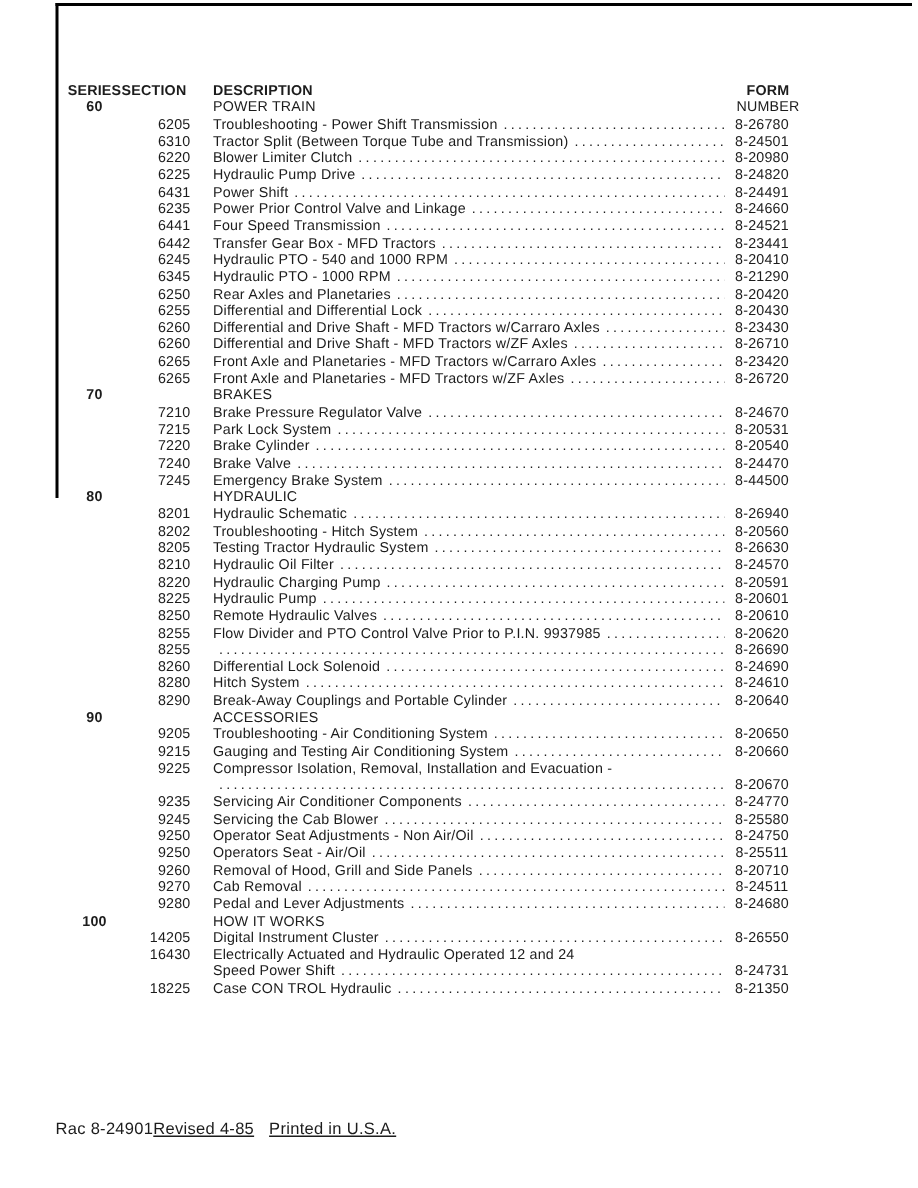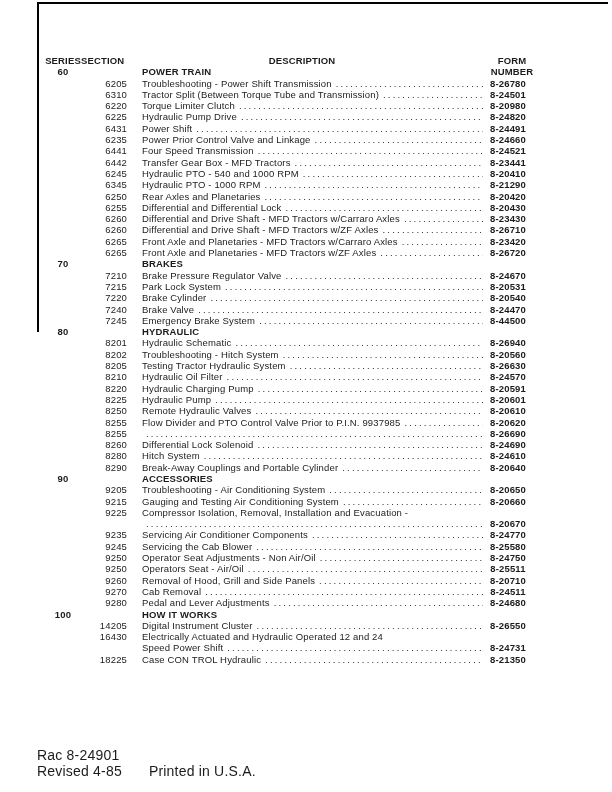--- a/index.html
+++ b/index.html
@@ -10,27 +10,27 @@
   .artifact-top{position:absolute;left:37px;top:2px;width:571px;height:2px;background:#000;}
   .artifact-left{position:absolute;left:37px;top:2px;width:2px;height:330px;background:#000;}
   .content{position:absolute;left:45px;top:55px;width:492px;}
   .row{display:flex;height:11.3px;line-height:11.3px;font-size:9.5px;letter-spacing:0.15px;align-items:baseline;}
   .c-series{width:36px;flex:none;text-align:center;font-weight:bold;white-space:nowrap;}
   .c-section{width:46px;flex:none;text-align:right;white-space:nowrap;}
   .c-desc{flex:1;min-width:0;display:flex;padding-left:15px;}
   .d-text{white-space:nowrap;}
   .leader{flex:1;overflow:hidden;white-space:nowrap;letter-spacing:2.2px;padding-left:4px;margin-right:4px;}
   .c-form{width:50px;flex:none;text-align:center;white-space:nowrap;box-sizing:border-box;}
-  .entry .c-form,.cont .c-form{padding-right:8px;font-weight:bold;}
+  .entry .c-form,.cont .c-form{padding-right:8px;}
   .colhead{font-weight:bold;}
   .colhead .c-section{text-align:left;}
-  .colhead .c-desc{justify-content:center;padding-right:25px;}
-  .group .d-text,.group .c-form{font-weight:bold;}
-  .footer{position:absolute;left:37px;right:74px;top:747px;display:flex;justify-content:flex-start;font-size:14px;letter-spacing:0.2px;flex-direction:column;}
-  .f-right{display:flex;gap:27px;}
+  .colhead .c-desc{padding-right:25px;}
+  .group .d-text,.group .c-form{font-weight:normal;}
+  .footer{position:absolute;left:37px;right:74px;top:747px;display:flex;justify-content:flex-start;font-size:11px;letter-spacing:0.2px;}
+  .f-right{display:flex;gap:10px;text-decoration:underline;}
 </style>
 </head>
 <body>
 
 <div class="page">
   <div class="artifact-top"></div>
   <div class="artifact-left"></div>
 
   <div class="content" id="toc">
       <div class="row colhead">
@@ -66,21 +66,21 @@
     <span class="c-desc">
       <span class="d-text">Tractor Split (Between Torque Tube and Transmission)</span>
       <span class="leader">........................................................................................................................................................................................................</span>
     </span>
     <span class="c-form">8-24501</span>
   </div>
       <div class="row entry">
     <span class="c-series"></span>
     <span class="c-section">6220</span>
     <span class="c-desc">
-      <span class="d-text">Torque Limiter Clutch</span>
+      <span class="d-text">Blower Limiter Clutch</span>
       <span class="leader">........................................................................................................................................................................................................</span>
     </span>
     <span class="c-form">8-20980</span>
   </div>
       <div class="row entry">
     <span class="c-series"></span>
     <span class="c-section">6225</span>
     <span class="c-desc">
       <span class="d-text">Hydraulic Pump Drive</span>
       <span class="leader">........................................................................................................................................................................................................</span>

